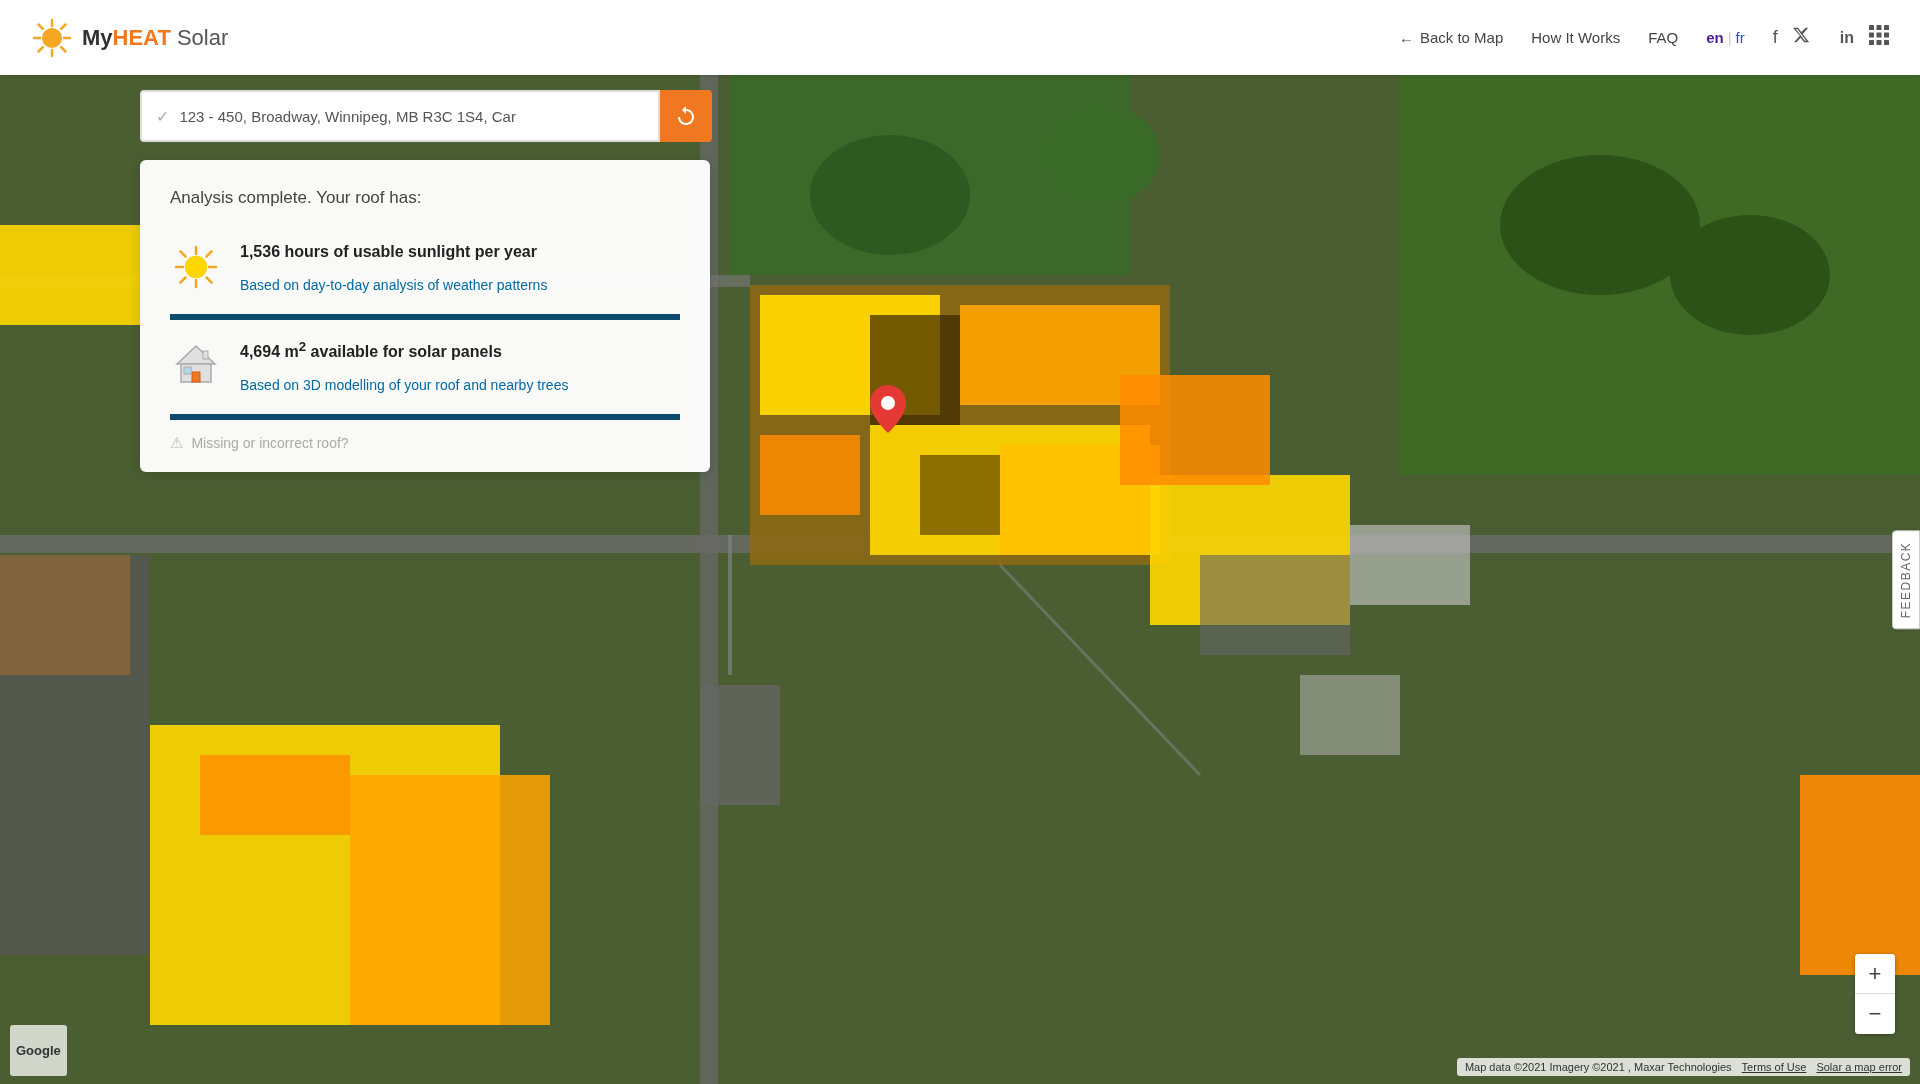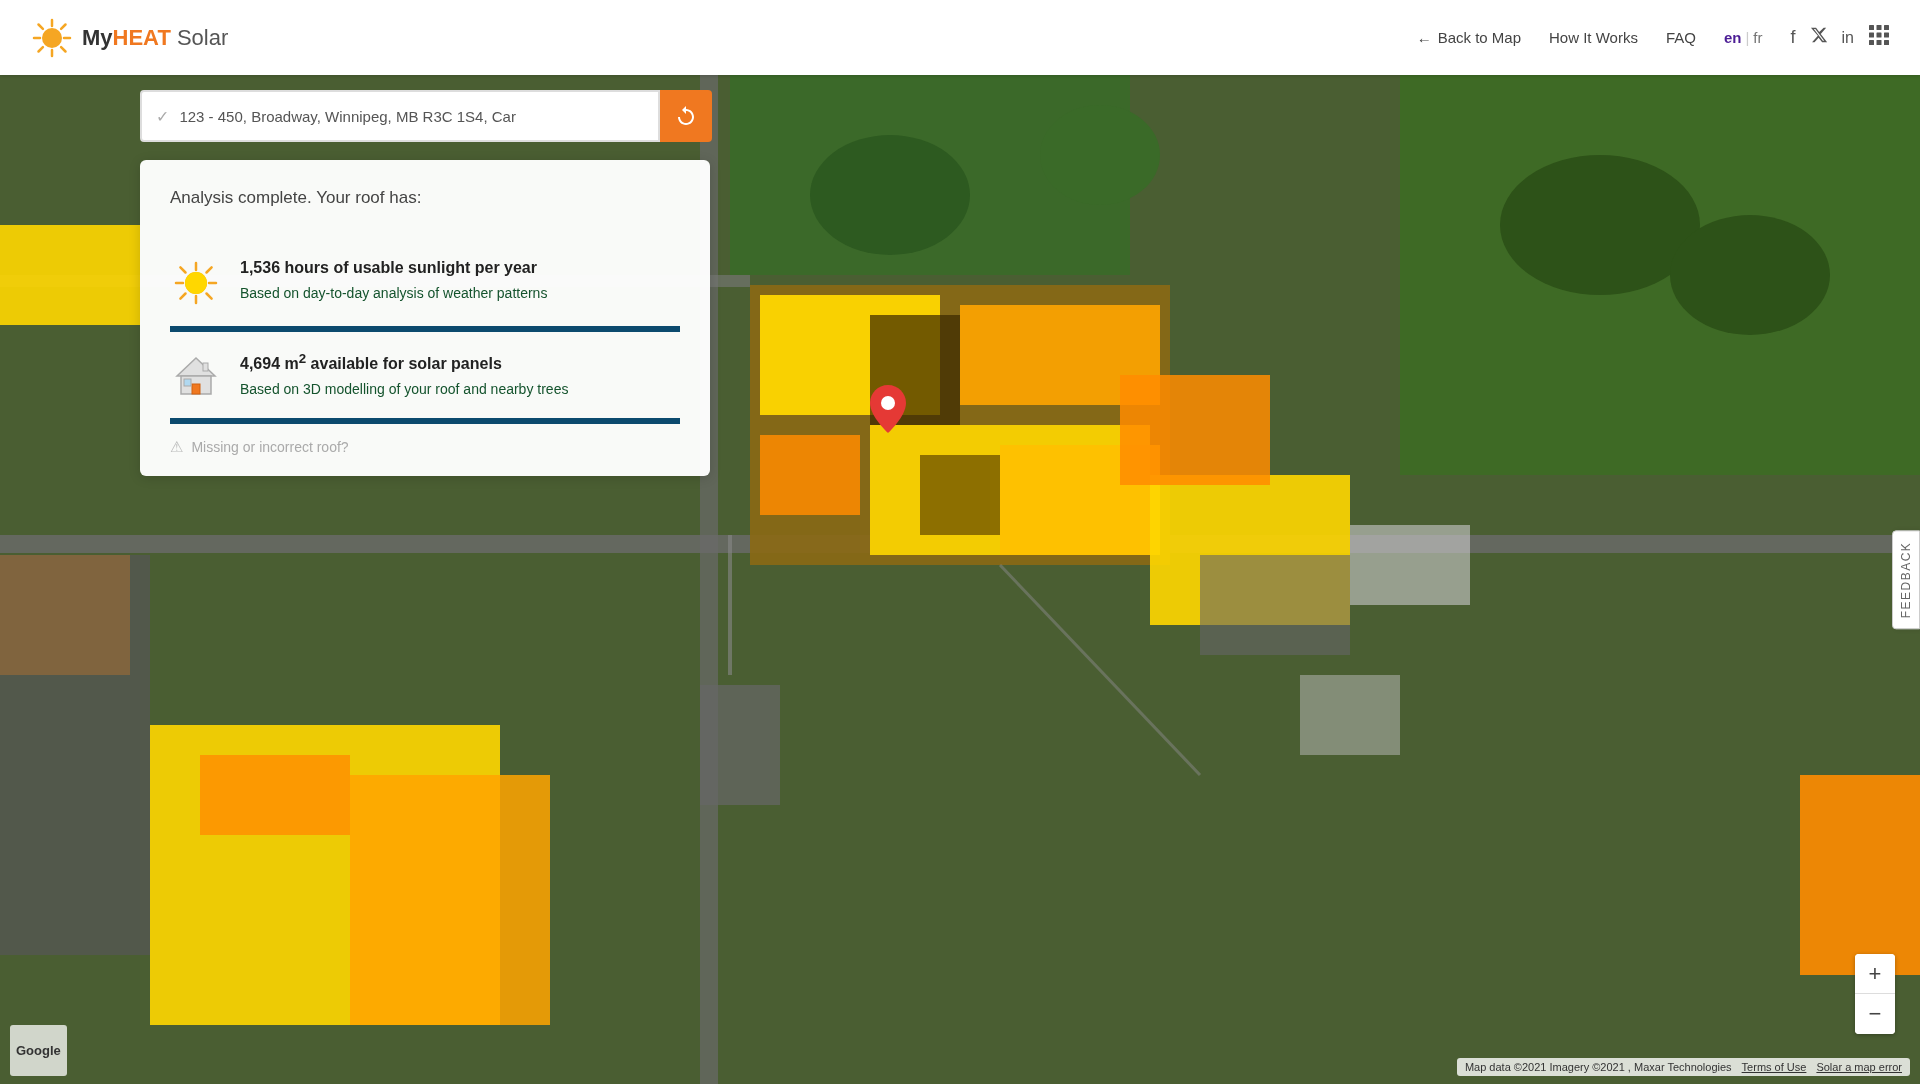--- a/index.html
+++ b/index.html
@@ -39,21 +39,21 @@
       display: flex;
       align-items: center;
       gap: 6px;
     }
     .lang-area {
       display: flex;
       gap: 4px;
       font-size: 15px;
     }
     .lang-active { font-weight: bold; color: #4c1d95; }
-    .lang-inactive { color: #737373; cursor: pointer; }
+    .lang-inactive { color: #1d4ed8; cursor: pointer; }
     .social-icons {
       display: flex;
       gap: 14px;
       align-items: center;
     }
     .social-icon {
       font-size: 18px;
       color: #555;
       cursor: pointer;
     }
@@ -123,21 +123,21 @@
       width: 570px;
       background: rgba(255,255,255,0.97);
       border-radius: 6px;
       padding: 28px 30px 20px 30px;
       z-index: 50;
       box-shadow: 0 2px 12px rgba(0,0,0,0.15);
     }
     .panel-title {
       font-size: 17px;
       color: #444;
-      margin-bottom: 32px;
+      margin-bottom: 16px;
     }
     .stat-row {
       display: flex;
       align-items: flex-start;
       gap: 18px;
       padding: 18px 0;
       border-bottom: 6px solid #0c4a6e;
     }
     .stat-row:last-of-type {
       border-bottom: none;
@@ -151,22 +151,22 @@
     }
     .stat-content { flex: 1; }
     .stat-title {
       font-size: 16px;
       font-weight: bold;
       color: #222;
       line-height: 1.3;
     }
     .stat-desc {
       font-size: 14px;
-      color: #14532d;
-      margin-top: 4px;
+      color: #0369a1;
+      margin-top: 12px;
       line-height: 1.5;
     }
     .missing-link {
       display: flex;
       align-items: center;
       gap: 8px;
       margin-top: 14px;
       color: #aaa;
       font-size: 14px;
       cursor: pointer;
@@ -311,21 +311,21 @@
       <span class="lang-inactive">fr</span>
     </div>
     <div class="social-icons">
       <span class="social-icon">f</span>
       <span class="social-icon">
         
         <svg width="18" height="18" viewBox="0 0 24 24" fill="#555">
             <path d="M18.244 2.25h3.308l-7.227 8.26 8.502 11.24H16.17l-4.714-6.231-5.401 6.231H2.744l7.737-8.835L1.255 2.25H8.08l4.253 5.622zm-1.161 17.52h1.833L7.084 4.126H5.117z"></path>
           </svg>
       </span>
-      <span class="social-icon" style="font-weight:normal;font-size:16px;">in</span>
+      <span class="social-icon" style="font-weight:bold;font-size:16px;margin-left:16px;">in</span>
       <span class="grid-icon">
         <svg width="22" height="22" viewBox="0 0 22 22" fill="none" xmlns="http://www.w3.org/2000/svg">
           <rect x="1" y="1" width="5" height="5" rx="0.5" fill="#555"></rect>
           <rect x="8.5" y="1" width="5" height="5" rx="0.5" fill="#555"></rect>
           <rect x="16" y="1" width="5" height="5" rx="0.5" fill="#555"></rect>
           <rect x="1" y="8.5" width="5" height="5" rx="0.5" fill="#555"></rect>
           <rect x="8.5" y="8.5" width="5" height="5" rx="0.5" fill="#555"></rect>
           <rect x="16" y="8.5" width="5" height="5" rx="0.5" fill="#555"></rect>
           <rect x="1" y="16" width="5" height="5" rx="0.5" fill="#555"></rect>
           <rect x="8.5" y="16" width="5" height="5" rx="0.5" fill="#555"></rect>

